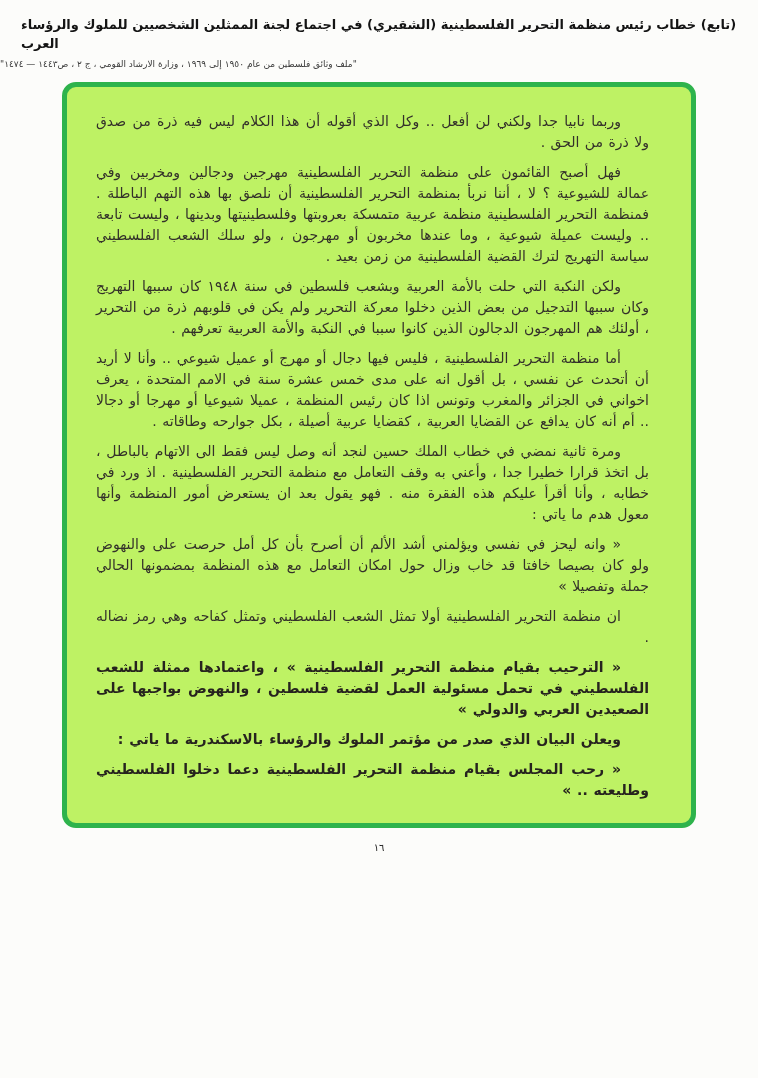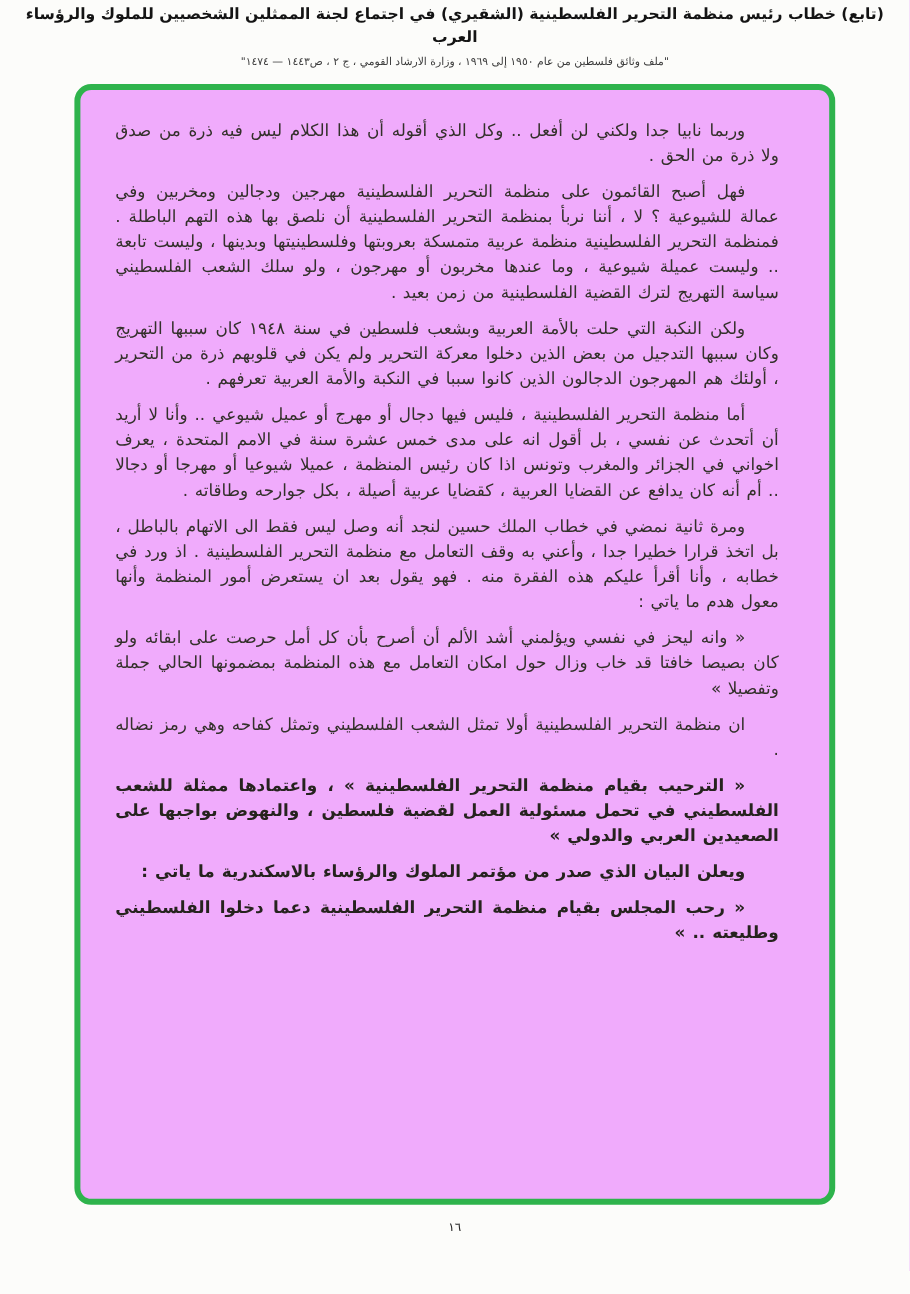--- a/index.html
+++ b/index.html
@@ -14,47 +14,47 @@
     font-family: "DejaVu Sans", sans-serif;
     color: #2e2b26;
     overflow: hidden;
   }
   .page {
     width: 758px;
     height: 1078px;
     position: relative;
   }
   .page-header {
-    text-align: center;
-    padding-top: 4px;
+    text-align: left;
+    padding-top: 16px;
     direction: rtl;
   }
   .doc-title {
     font-weight: bold;
     font-size: 13px;
     line-height: 1.45;
     color: #141414;
     max-width: 716px;
     margin: 0 auto;
   }
   .doc-source {
     font-size: 9px;
     color: #3a3a3a;
     margin-top: 5px;
     letter-spacing: 0.2px;
   }
   .green-frame {
     direction: rtl;
     width: 634px;
-    height: 934px;
+    height: 746px;
     margin: 13px auto 0 auto;
     border: 5px solid #2eb34c;
     border-radius: 14px;
     padding: 24px 42px 24px 29px;
-    background: #f0abfc;
+    background: #bef264;
     overflow: hidden;
   }
   .para {
     margin: 0 0 9px 0;
     font-size: 14px;
     line-height: 21px;
     text-align: justify;
     text-indent: 28px;
     word-spacing: 1px;
     color: #33302a;
@@ -79,21 +79,21 @@
     <div class="doc-title">(تابع) خطاب رئيس منظمة التحرير الفلسطينية (الشقيري) في اجتماع لجنة الممثلين الشخصيين للملوك والرؤساء العرب</div>
     <div class="doc-source">"ملف وثائق فلسطين من عام ١٩٥٠ إلى ١٩٦٩ ، وزارة الارشاد القومي ، ج ٢ ، ص١٤٤٣ — ١٤٧٤"</div>
   </header>
 
   <main class="green-frame">
     <p class="para">وربما نابيا جدا ولكني لن أفعل .. وكل الذي أقوله أن هذا الكلام ليس فيه ذرة من صدق ولا ذرة من الحق .</p>
     <p class="para">فهل أصبح القائمون على منظمة التحرير الفلسطينية مهرجين ودجالين ومخربين وفي عمالة للشيوعية ؟ لا ، أننا نربأ بمنظمة التحرير الفلسطينية أن نلصق بها هذه التهم الباطلة . فمنظمة التحرير الفلسطينية منظمة عربية متمسكة بعروبتها وفلسطينيتها وبدينها ، وليست تابعة .. وليست عميلة شيوعية ، وما عندها مخربون أو مهرجون ، ولو سلك الشعب الفلسطيني سياسة التهريج لترك القضية الفلسطينية من زمن بعيد .</p>
     <p class="para">ولكن النكبة التي حلت بالأمة العربية وبشعب فلسطين في سنة ١٩٤٨ كان سببها التهريج وكان سببها التدجيل من بعض الذين دخلوا معركة التحرير ولم يكن في قلوبهم ذرة من التحرير ، أولئك هم المهرجون الدجالون الذين كانوا سببا في النكبة والأمة العربية تعرفهم .</p>
     <p class="para">أما منظمة التحرير الفلسطينية ، فليس فيها دجال أو مهرج أو عميل شيوعي .. وأنا لا أريد أن أتحدث عن نفسي ، بل أقول انه على مدى خمس عشرة سنة في الامم المتحدة ، يعرف اخواني في الجزائر والمغرب وتونس اذا كان رئيس المنظمة ، عميلا شيوعيا أو مهرجا أو دجالا .. أم أنه كان يدافع عن القضايا العربية ، كقضايا عربية أصيلة ، بكل جوارحه وطاقاته .</p>
     <p class="para">ومرة ثانية نمضي في خطاب الملك حسين لنجد أنه وصل ليس فقط الى الاتهام بالباطل ، بل اتخذ قرارا خطيرا جدا ، وأعني به وقف التعامل مع منظمة التحرير الفلسطينية . اذ ورد في خطابه ، وأنا أقرأ عليكم هذه الفقرة منه . فهو يقول بعد ان يستعرض أمور المنظمة وأنها معول هدم ما ياتي :</p>
-    <p class="para">« وانه ليحز في نفسي ويؤلمني أشد الألم أن أصرح بأن كل أمل حرصت على ابقائه ولو كان بصيصا خافتا قد خاب وزال حول امكان التعامل مع هذه المنظمة بمضمونها الحالي جملة وتفصيلا »</p>
+    <p class="para">« وانه ليحز في نفسي ويؤلمني أشد الألم أن أصرح بأن كل أمل حرصت على والنهوض ولو كان بصيصا خافتا قد خاب وزال حول امكان التعامل مع هذه المنظمة بمضمونها الحالي جملة وتفصيلا »</p>
     <p class="para">ان منظمة التحرير الفلسطينية أولا تمثل الشعب الفلسطيني وتمثل كفاحه وهي رمز نضاله .</p>
     <p class="para bold">« الترحيب بقيام منظمة التحرير الفلسطينية » ، واعتمادها ممثلة للشعب الفلسطيني في تحمل مسئولية العمل لقضية فلسطين ، والنهوض بواجبها على الصعيدين العربي والدولي »</p>
     <p class="para bold">ويعلن البيان الذي صدر من مؤتمر الملوك والرؤساء بالاسكندرية ما ياتي :</p>
     <p class="para bold">« رحب المجلس بقيام منظمة التحرير الفلسطينية دعما دخلوا الفلسطيني وطليعته .. »</p>
   </main>
 
   <footer class="page-footer">
     <span>١٦</span>
   </footer>
 

